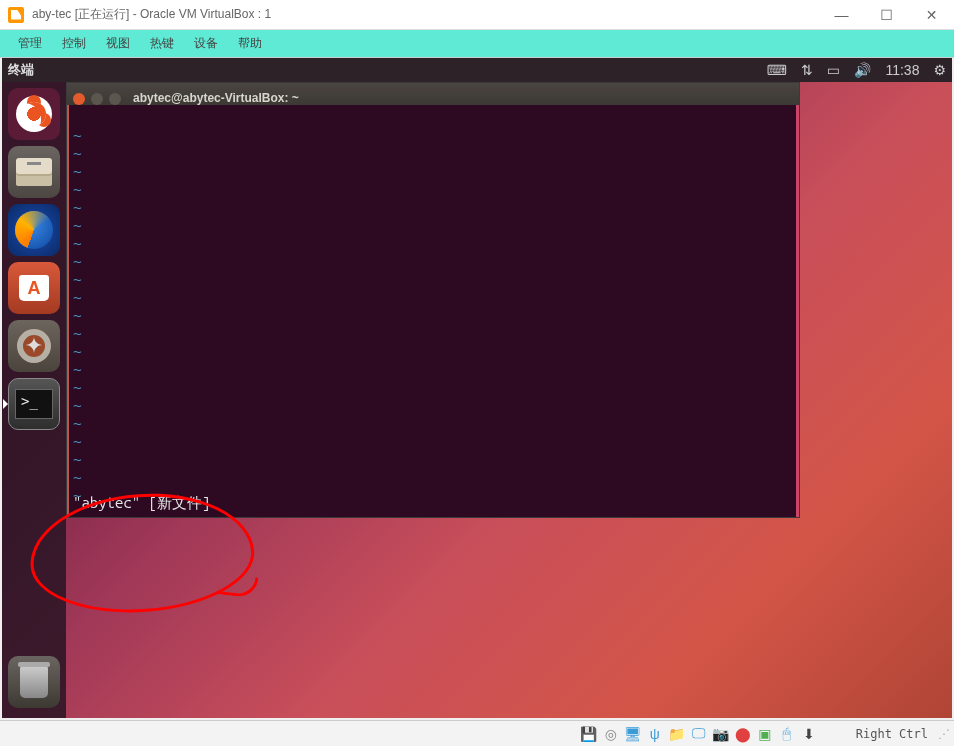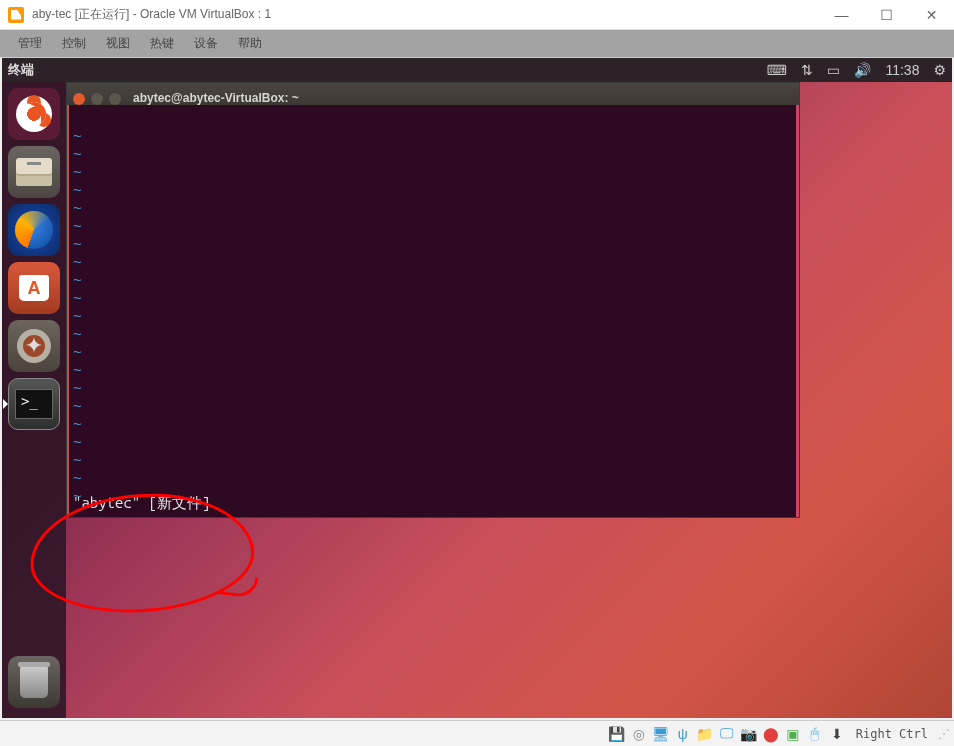--- a/index.html
+++ b/index.html
@@ -11,21 +11,21 @@
   padding-left: 8px; border-bottom: 1px solid #ddd; font-size: 12px; color: #666;
 }
 .vbox-titlebar .icon { width: 16px; height: 16px; background: #ff9800; margin-right: 8px;
   position: relative; border-radius: 2px; }
 .vbox-titlebar .icon::before { content:''; position:absolute; left:3px; top:3px; width:10px; height:10px;
   background:#fff; clip-path: polygon(0 0, 60% 0, 100% 60%, 100% 100%, 0 100%); }
 .vbox-titlebar .title { flex:1; }
 .vbox-titlebar .win-btn { width:45px; height:30px; display:flex; align-items:center; justify-content:center;
   font-size:14px; color:#666; cursor:default; }
 
-.vbox-menubar { height:28px; background:#a3a3a3; display:flex; align-items:center; padding-left:8px;
+.vbox-menubar { height:28px; background:#5eead4; display:flex; align-items:center; padding-left:8px;
   font-size:12px; color:#444; border-bottom:1px solid #ccc; }
 .vbox-menubar .menu-item { padding:4px 10px; cursor:default; }
 
 
 .guest {
   position: relative; width: 950px; height: 660px; margin: 0 2px;
   background: linear-gradient(135deg, #8a2a52 0%, #7b2548 25%, #a03858 40%, #c94f5a 60%, #d35548 80%, #b04535 100%);
   overflow: hidden;
 }
 
@@ -106,21 +106,21 @@
 
 .vbox-status { position:absolute; left:0; right:0; bottom:0; height:26px; background:#f3f3f3;
   border-top:1px solid #ccc; display:flex; align-items:center; justify-content:flex-end;
   padding-right:6px; font-size:12px; color:#555; gap:4px; }
 .vbox-status .st-icon { width:18px; height:18px; display:flex; align-items:center; justify-content:center;
   font-size:14px; }
 .st-disk { color:#40a0d8; } .st-cd { color:#888; } .st-net { color:#3a9bd8; }
 .st-usb { color:#3a9bd8; } .st-shared { color:#3a9bd8; } .st-disp { color:#3a9bd8; }
 .st-cam { color:#c030c0; } .st-rec { color:#e04040; } .st-cpu { color:#50b050; }
 .st-mouse { color:#3a9bd8; } .st-arrow { color:#444; }
-.vbox-status .hostkey { font-family:monospace; padding:0 6px; }
+.vbox-status .hostkey { font-family:monospace; padding:0 6px;margin-left:28px; }
 .vbox-status .grip { color:#aaa; letter-spacing:-2px; }
 </style>
 </head>
 <body>
 
 <div class="vbox-titlebar">
   <div class="icon"></div>
   <div class="title">aby-tec [正在运行] - Oracle VM VirtualBox : 1</div>
   <div class="win-btn">—</div>
   <div class="win-btn">☐</div>

